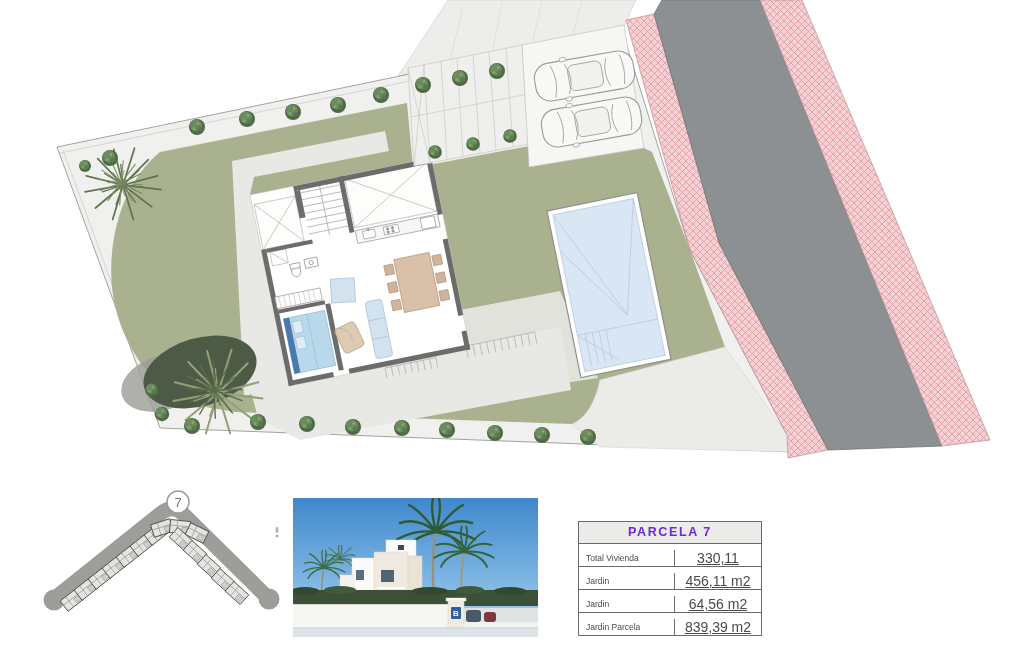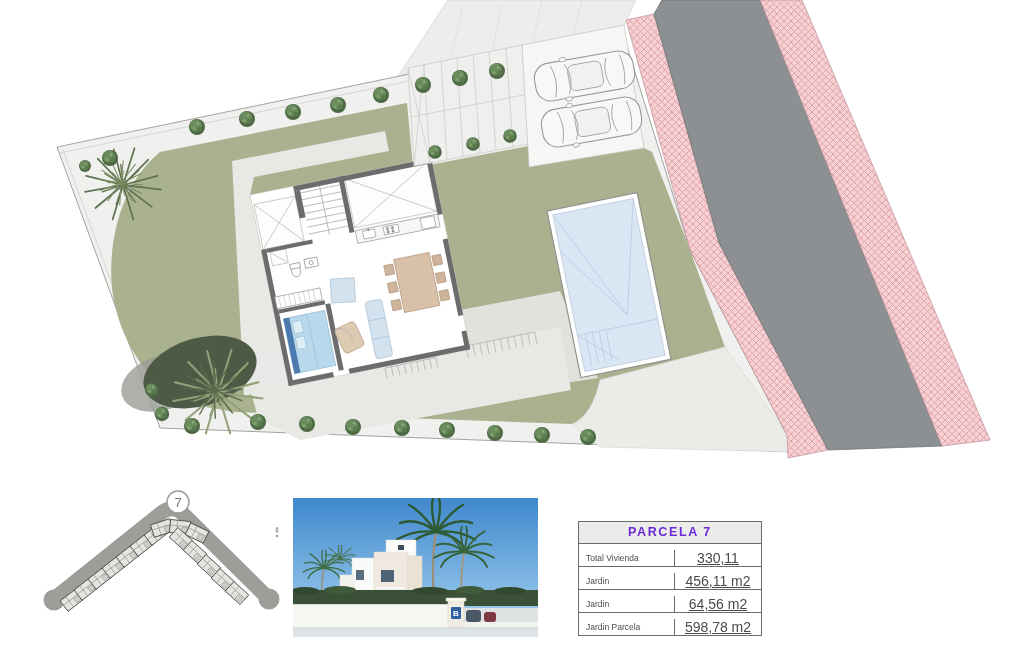--- a/index.html
+++ b/index.html
@@ -356,17 +356,17 @@
   <div class="ptable-row">
     <span class="ptable-label">Jardin</span>
     <span class="ptable-value">456,11 m2</span>
   </div>
   <div class="ptable-row">
     <span class="ptable-label">Jardin</span>
     <span class="ptable-value">64,56 m2</span>
   </div>
   <div class="ptable-row">
     <span class="ptable-label">Jardin Parcela</span>
-    <span class="ptable-value">598,78 m2</span>
+    <span class="ptable-value">839,39 m2</span>
   </div>
 </div>
 
 </div>
 
 </body></html>

